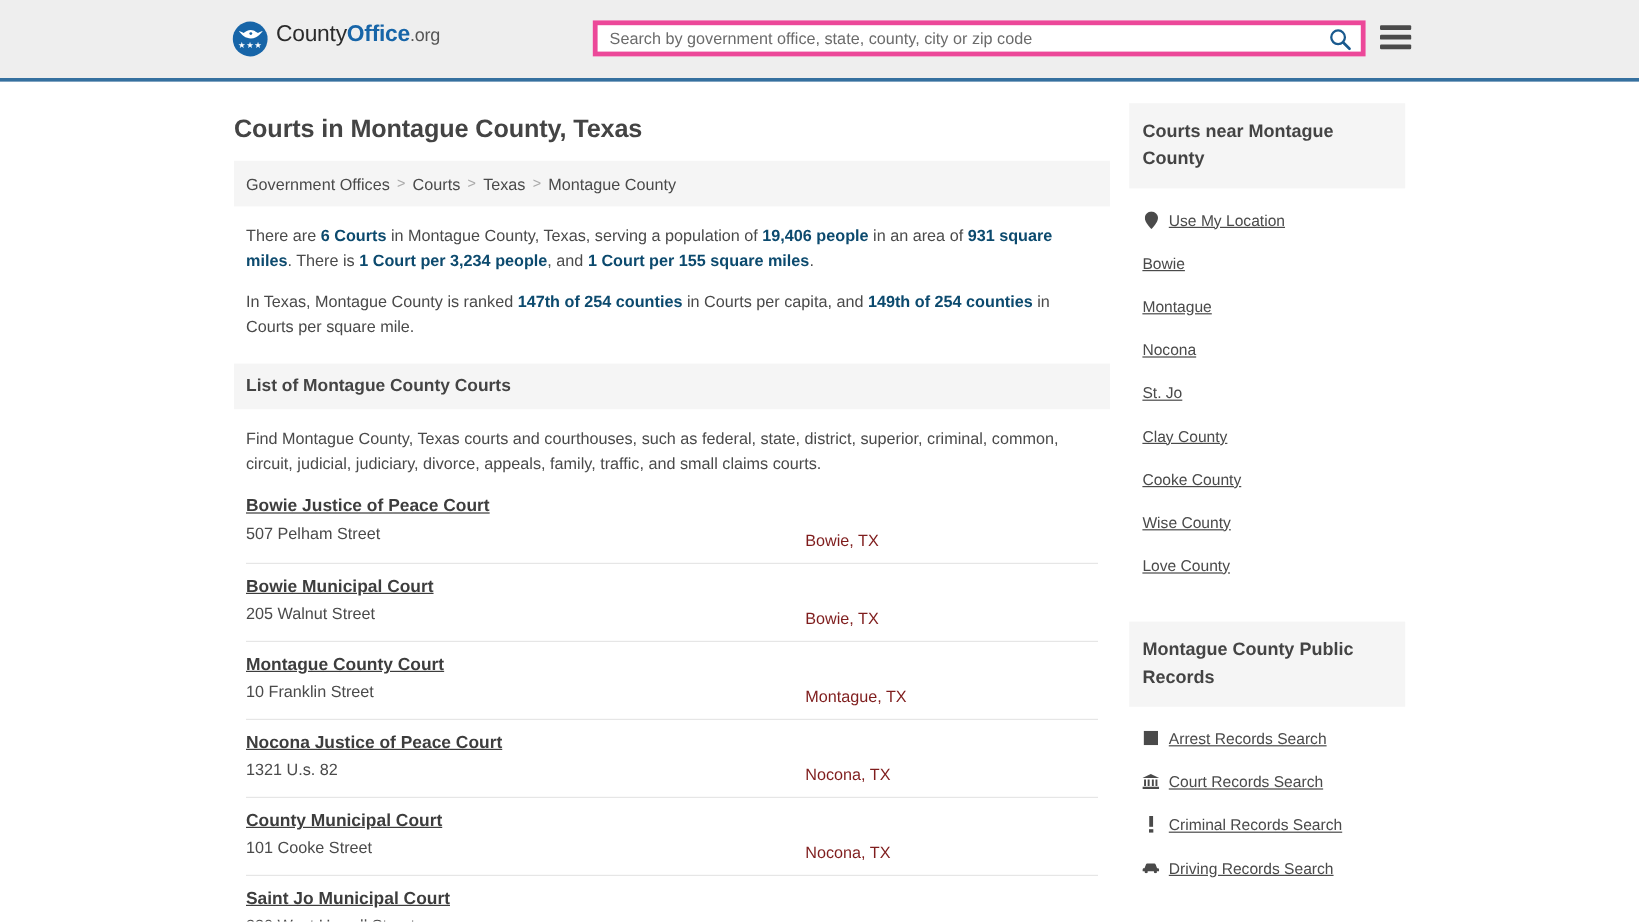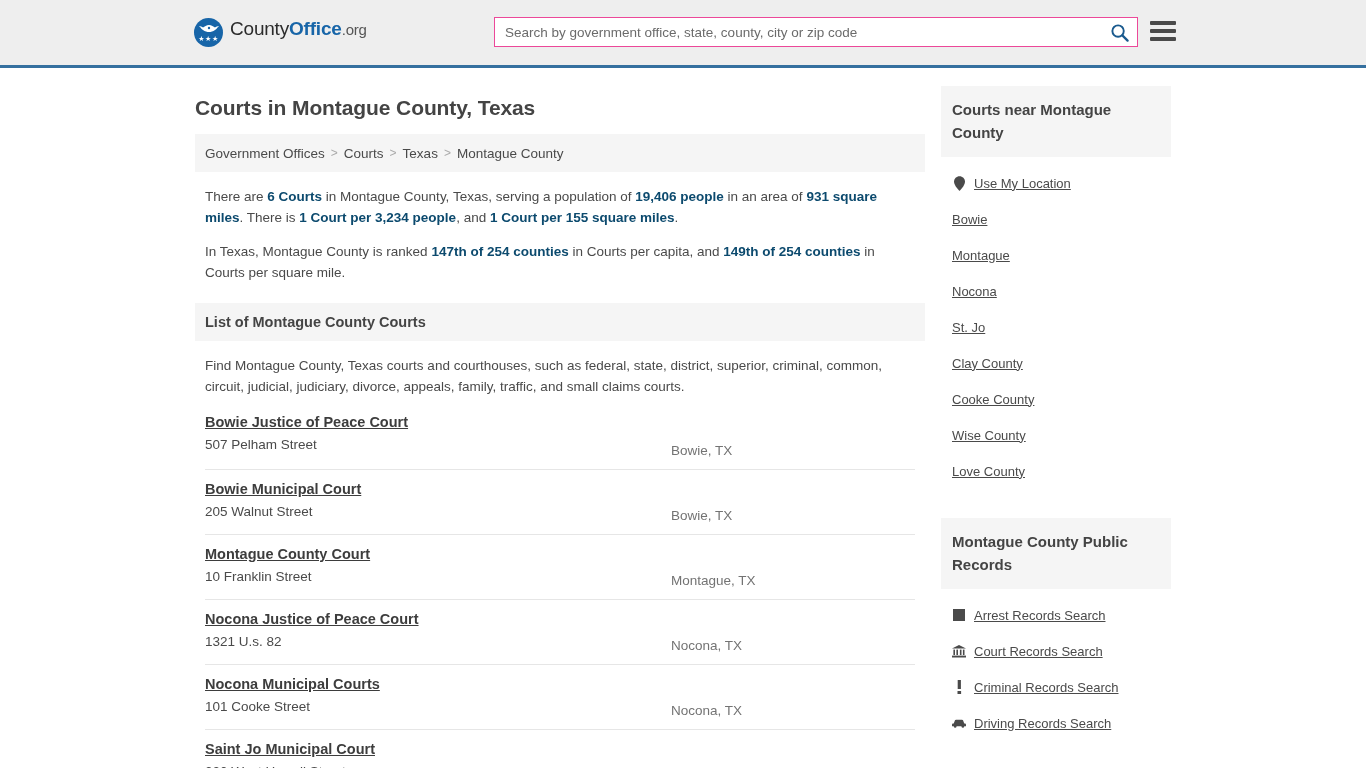--- a/index.html
+++ b/index.html
@@ -52,21 +52,21 @@
     white-space: nowrap;
   }
   .logo-text .b { color: #1765a8; font-weight: bold; }
   .logo-text .org { color: #555; font-size: 15px; }
 
   .search-box {
     position: absolute;
     left: 494px; top: 17px;
     width: 644px; height: 30px;
     background: #ffffff;
-    border: 1px solid #ec4899;
+    border: 4px solid #ec4899;
     display: flex; align-items: center;
   }
   .search-input {
     flex: 1 1 auto;
     border: none; outline: none;
     height: 28px;
     padding: 0 10px;
     font-family: "Liberation Sans", sans-serif;
     font-size: 13.5px;
     color: #333;
@@ -189,21 +189,21 @@
   }
   .court-addr {
     font-size: 13.5px;
     color: #4a4a4a;
   }
   .court-city {
     position: absolute;
     left: 466px;
     bottom: 11px;
     font-size: 13.5px;
-    color: #737373;
+    color: #7f1d1d;
     text-align: right;
   }
 
   
   .side-card { margin-bottom: 6px; }
   .side-head {
     background: #f5f5f5;
     padding: 12px 11px 13px 11px;
     font-size: 15px;
     font-weight: bold;
@@ -286,21 +286,21 @@
       </div>
 
       <div class="section-head">List of Montague County Courts</div>
       <div class="section-desc">Find Montague County, Texas courts and courthouses, such as federal, state, district, superior, criminal, common, circuit, judicial, judiciary, divorce, appeals, family, traffic, and small claims courts.</div>
 
       <div class="court-list" id="court-list">
           <div class="court-row"><a class="court-name" href="#">Bowie Justice of Peace Court</a><div class="court-addr">507 Pelham Street</div><div class="court-city">Bowie, TX</div></div>
           <div class="court-row"><a class="court-name" href="#">Bowie Municipal Court</a><div class="court-addr">205 Walnut Street</div><div class="court-city">Bowie, TX</div></div>
           <div class="court-row"><a class="court-name" href="#">Montague County Court</a><div class="court-addr">10 Franklin Street</div><div class="court-city">Montague, TX</div></div>
           <div class="court-row"><a class="court-name" href="#">Nocona Justice of Peace Court</a><div class="court-addr">1321 U.s. 82</div><div class="court-city">Nocona, TX</div></div>
-          <div class="court-row"><a class="court-name" href="#">Nocona Municipal Courts</a><div class="court-addr">101 Cooke Street</div><div class="court-city">Nocona, TX</div></div>
+          <div class="court-row"><a class="court-name" href="#">County Municipal Court</a><div class="court-addr">101 Cooke Street</div><div class="court-city">Nocona, TX</div></div>
           <div class="court-row"><a class="court-name" href="#">Saint Jo Municipal Court</a><div class="court-addr">220 West Howell Street</div></div>
         </div>
     </div>
 
     <div class="col-side">
 
       <div class="side-card">
         <div class="side-head">Courts near Montague County</div>
         <div class="side-links" id="nearby-links">
             <a class="side-link" href="#">

